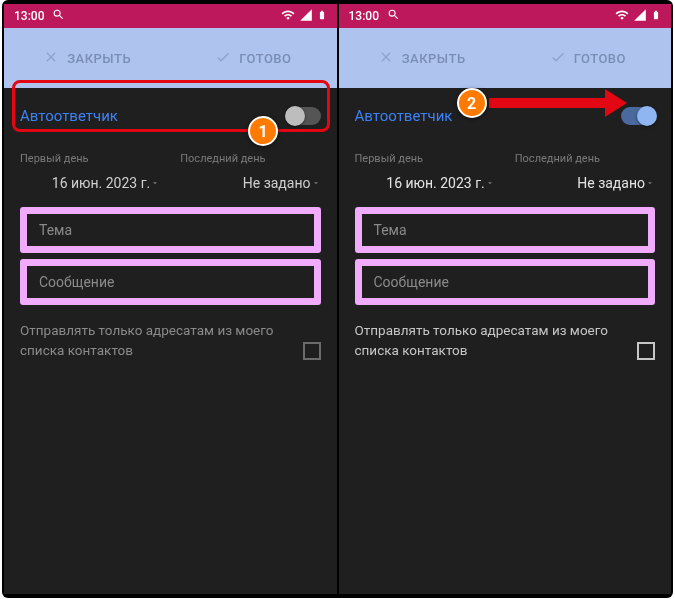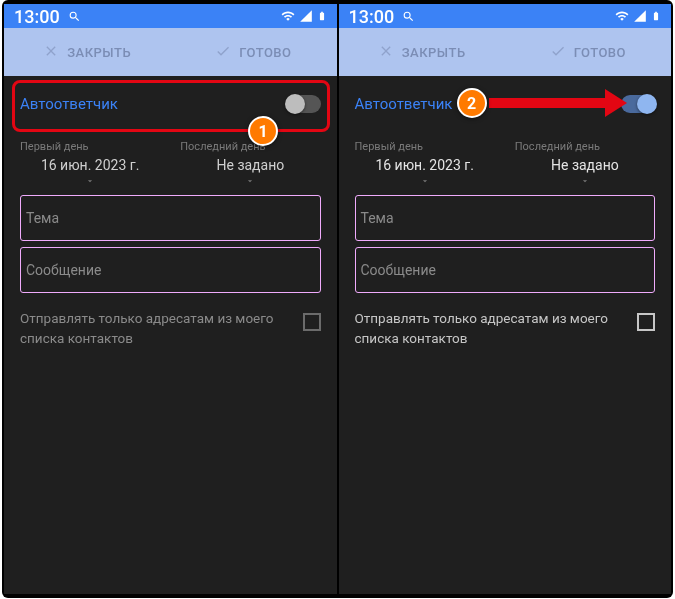--- a/index.html
+++ b/index.html
@@ -21,34 +21,34 @@
   }
   .phone {
     flex: 1;
     background: #1f1f1f;
     position: relative;
     height: 590px;
     overflow: hidden;
   }
   .statusbar {
     height: 24px;
-    background: #3b82f6;
+    background: #be185d;
     color: #fff;
     display: flex;
     align-items: center;
     padding: 0 10px;
-    font-size: 18px;
+    font-size: 12px;
     font-weight: 500;
   }
   .statusbar .left { display: flex; align-items: center; gap: 8px; }
   .statusbar .right { margin-left: auto; display: flex; align-items: center; gap: 4px; }
   .statusbar svg { fill: #fff; }
   .topbar {
     background: #aec4ef;
-    height: 48px;
+    height: 60px;
     display: flex;
   }
   .topbar-btn {
     flex: 1;
     display: flex;
     align-items: center;
     justify-content: center;
     gap: 8px;
     color: #7b8db5;
     font-size: 13px;
@@ -97,41 +97,40 @@
   .date-label {
     color: #7a7a7a;
     font-size: 11px;
     margin-bottom: 4px;
   }
   .date-value {
     color: #cfcfcf;
     font-size: 14px;
     display: flex;
     align-items: center;
-    justify-content: flex-start;
+    justify-content: flex-end;
     height: 28px;
     border-bottom:1px solid transparent;
-    flex-direction:column;
   }
   .date-value svg { fill: #777; width: 10px; height: 10px; }
   .phone-right .date-value { color: #e4e4e4; }
   .field {
     margin: 6px 16px;
-    border: 1px solid #f0abfc;
+    border: 7px solid #f0abfc;
     border-radius: 3px;
     height: 46px;
     display: flex;
     align-items: center;
-    padding: 0 5px;
+    padding: 0 12px;
     color: #8a8a8a;
     font-size: 14px;
   }
   .check-row {
     display: flex;
-    align-items: flex-start;
+    align-items: flex-end;
     padding: 10px 16px;
     gap: 10px;
   }
   .check-text {
     color: #8a8a8a;
     font-size: 13.5px;
     line-height: 1.45;
     flex: 1;
   }
   .checkbox {

